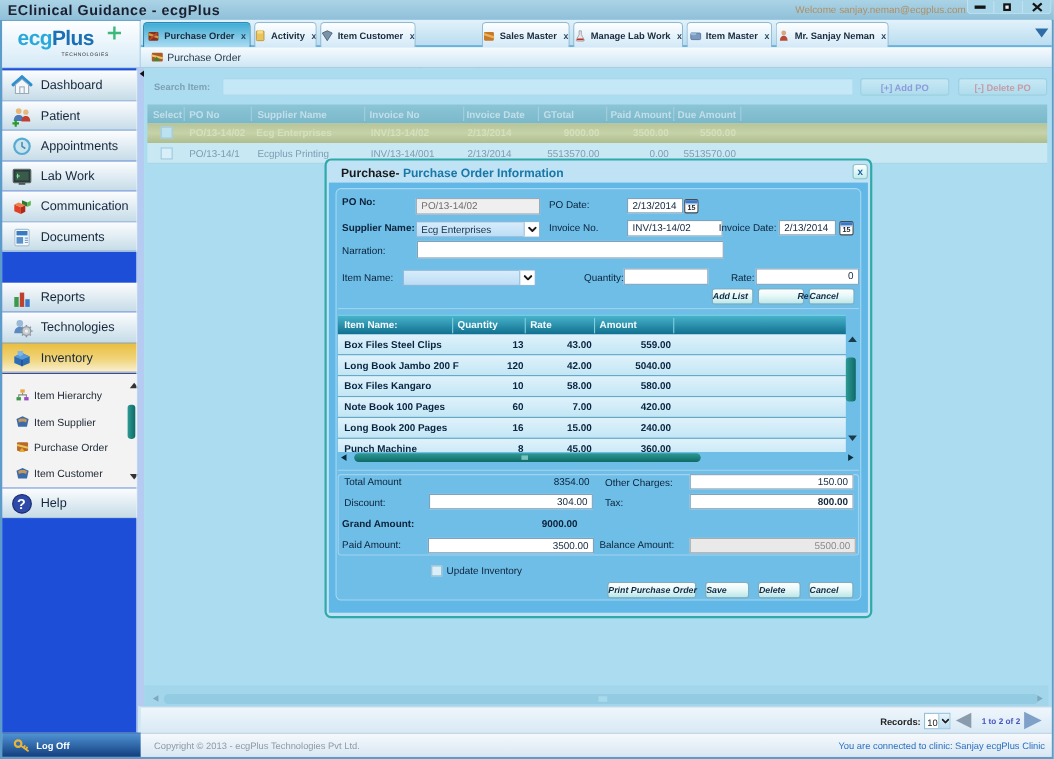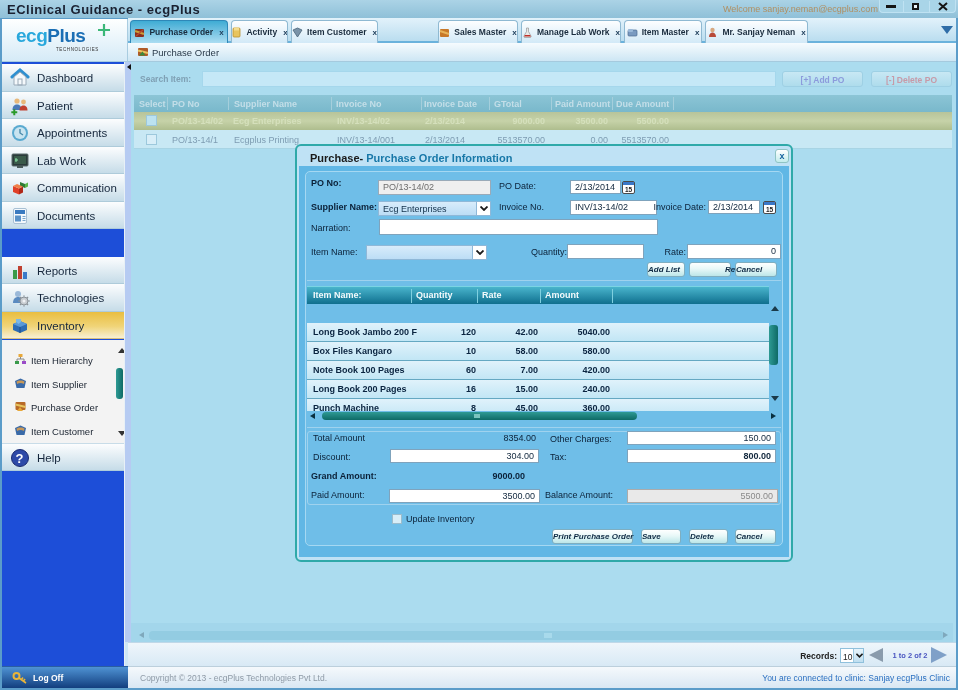--- a/index.html
+++ b/index.html
@@ -410,20 +410,26 @@
     <div class="abs" style="left:0;top:0;width:462px;height:18px;background:linear-gradient(#49B4CC,#0F6F8E);border-top:1px solid #7AD4E4;">
       <div class="abs b" style="left:6px;top:3px;font-size:9px;color:#F2FAFC;">Item Name:</div>
       <div class="abs b" style="left:109px;top:3px;font-size:9px;color:#F2FAFC;">Quantity</div>
       <div class="abs b" style="left:175px;top:3px;font-size:9px;color:#F2FAFC;">Rate</div>
       <div class="abs b" style="left:238px;top:3px;font-size:9px;color:#F2FAFC;">Amount</div>
       <div class="abs" style="left:104px;top:2px;width:1px;height:14px;background:#7FD0E0;"></div>
       <div class="abs" style="left:170px;top:2px;width:1px;height:14px;background:#7FD0E0;"></div>
       <div class="abs" style="left:233px;top:2px;width:1px;height:14px;background:#7FD0E0;"></div>
       <div class="abs" style="left:305px;top:2px;width:1px;height:14px;background:#7FD0E0;"></div>
     </div>
+    <div class="trow" style="top:18px;">
+          <span class="tc1">Box Files Steel Clips</span>
+          <span class="tc2">13</span>
+          <span class="tc3">43.00</span>
+          <span class="tc4">559.00</span>
+        </div>
     <div class="trow" style="top:37px;">
           <span class="tc1">Long Book Jambo 200 F</span>
           <span class="tc2">120</span>
           <span class="tc3">42.00</span>
           <span class="tc4">5040.00</span>
         </div>
     <div class="trow" style="top:56px;">
           <span class="tc1">Box Files Kangaro</span>
           <span class="tc2">10</span>
           <span class="tc3">58.00</span>

